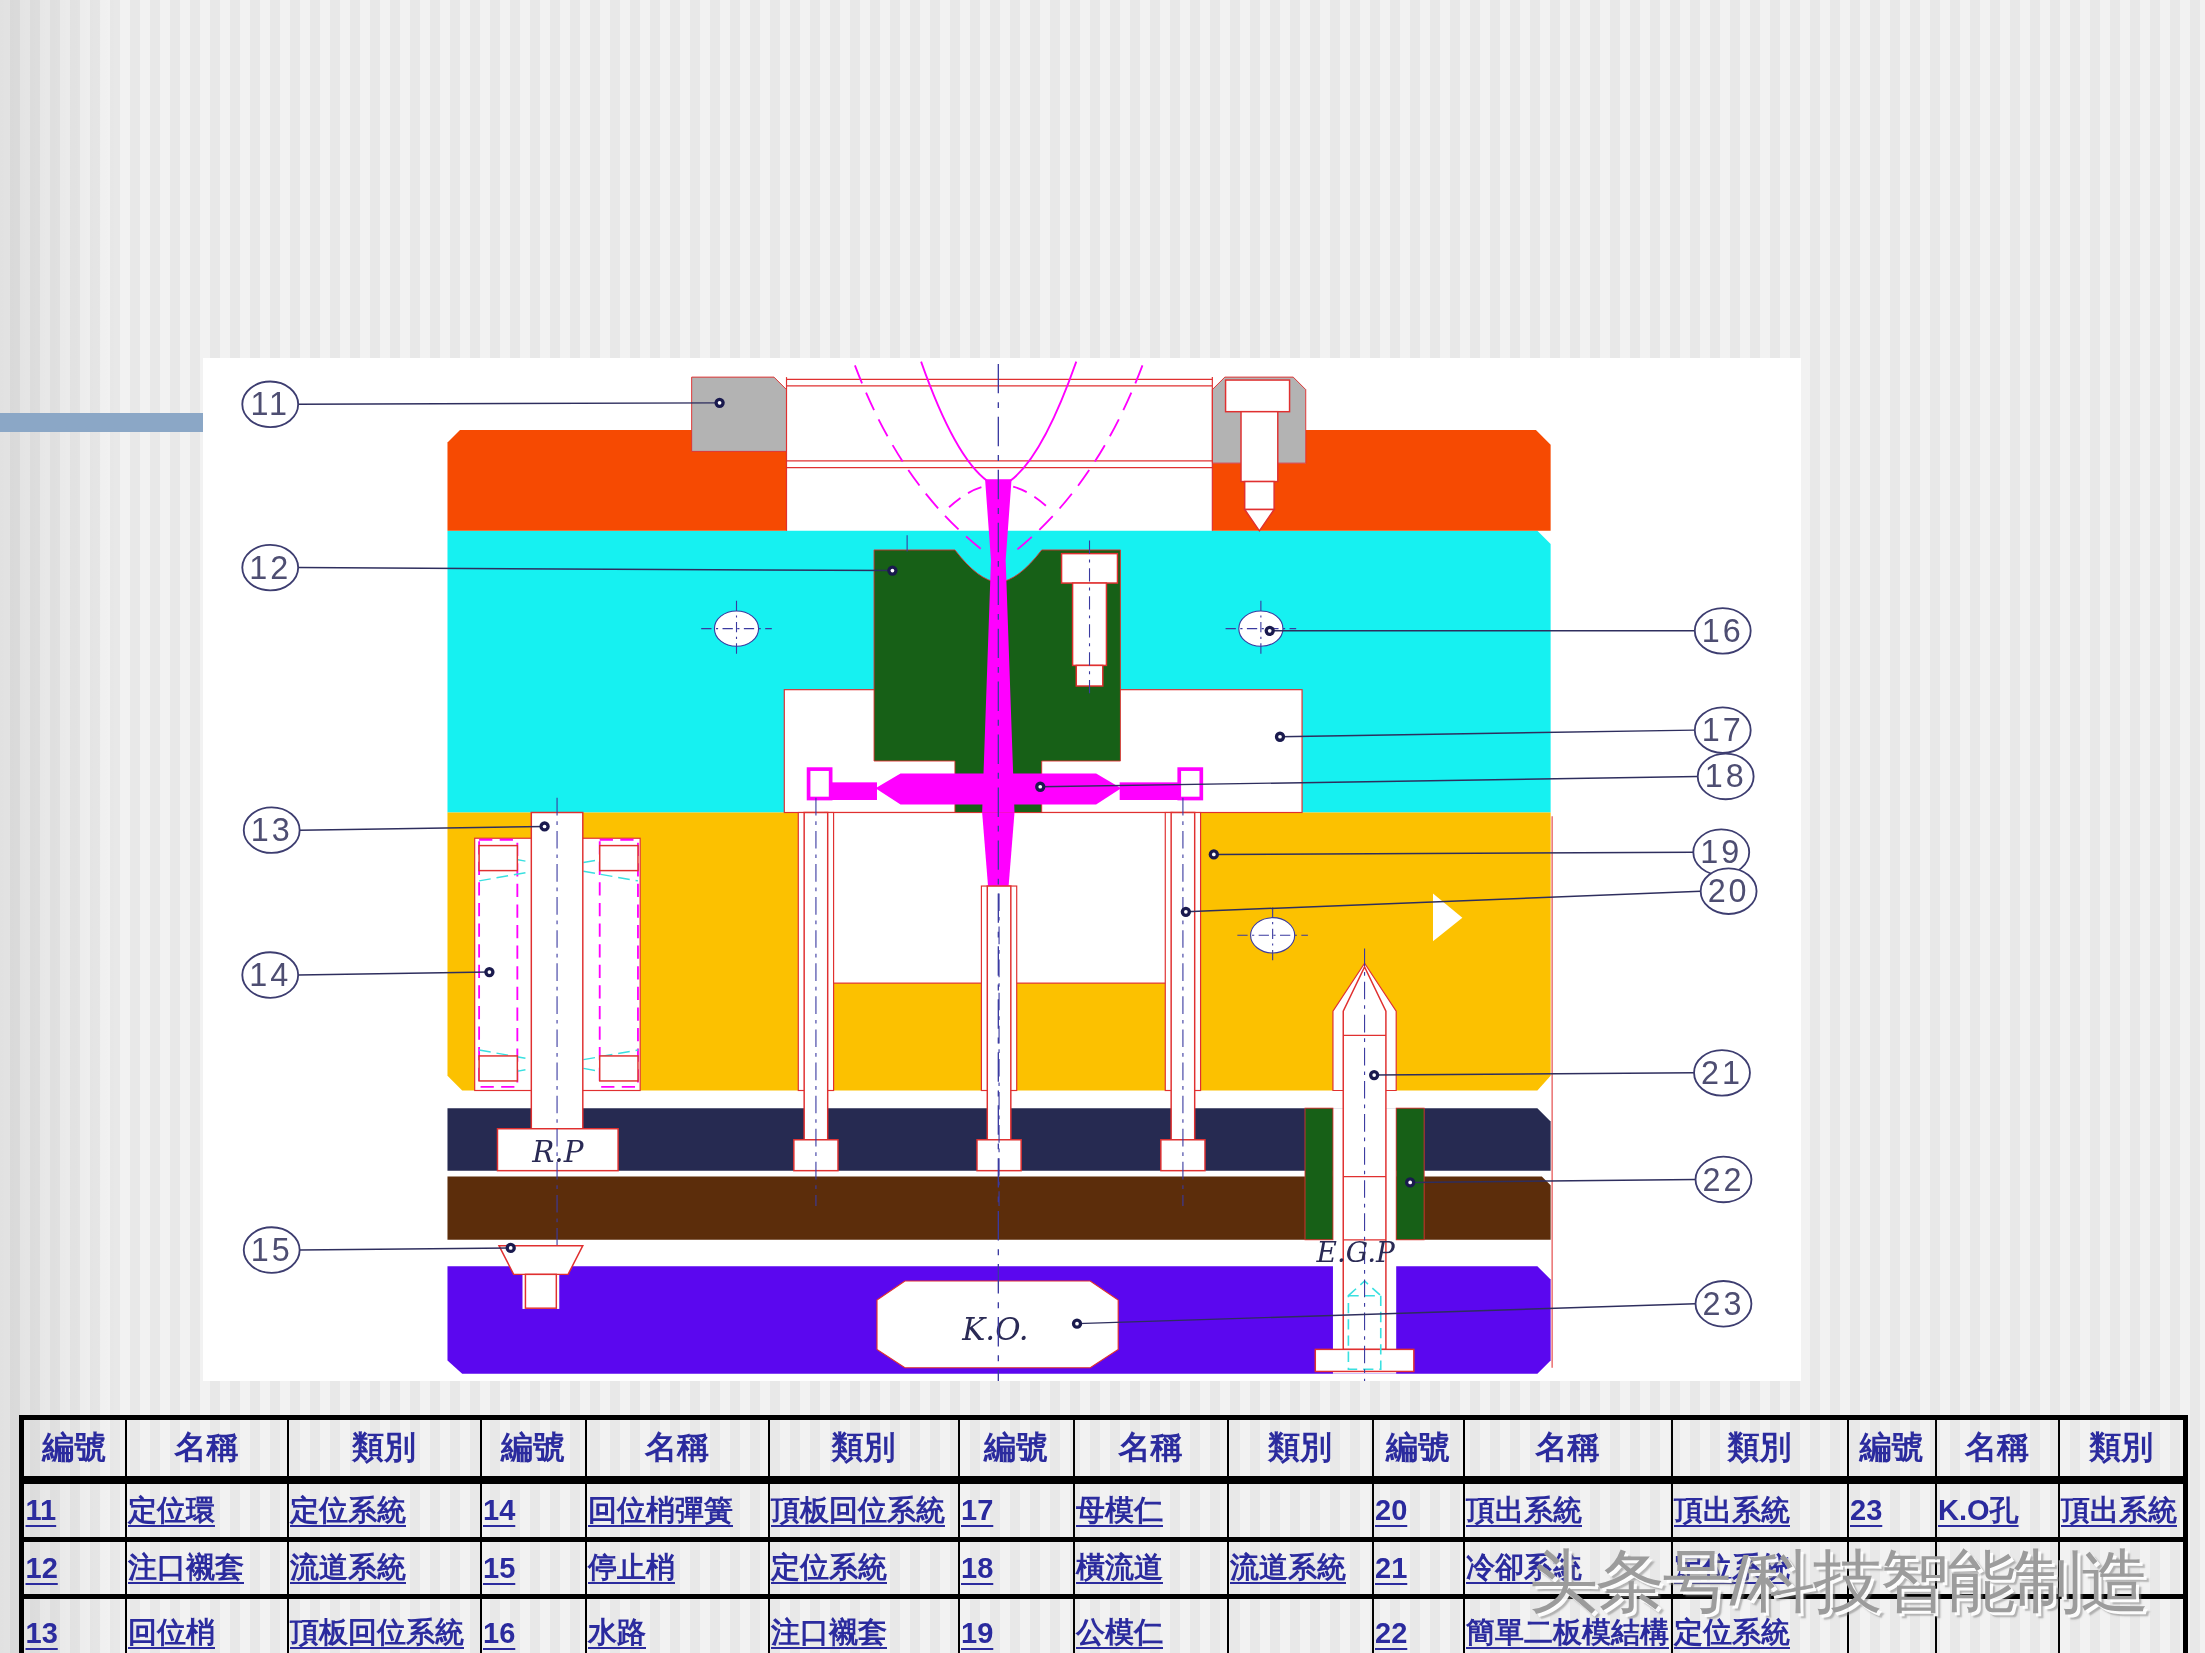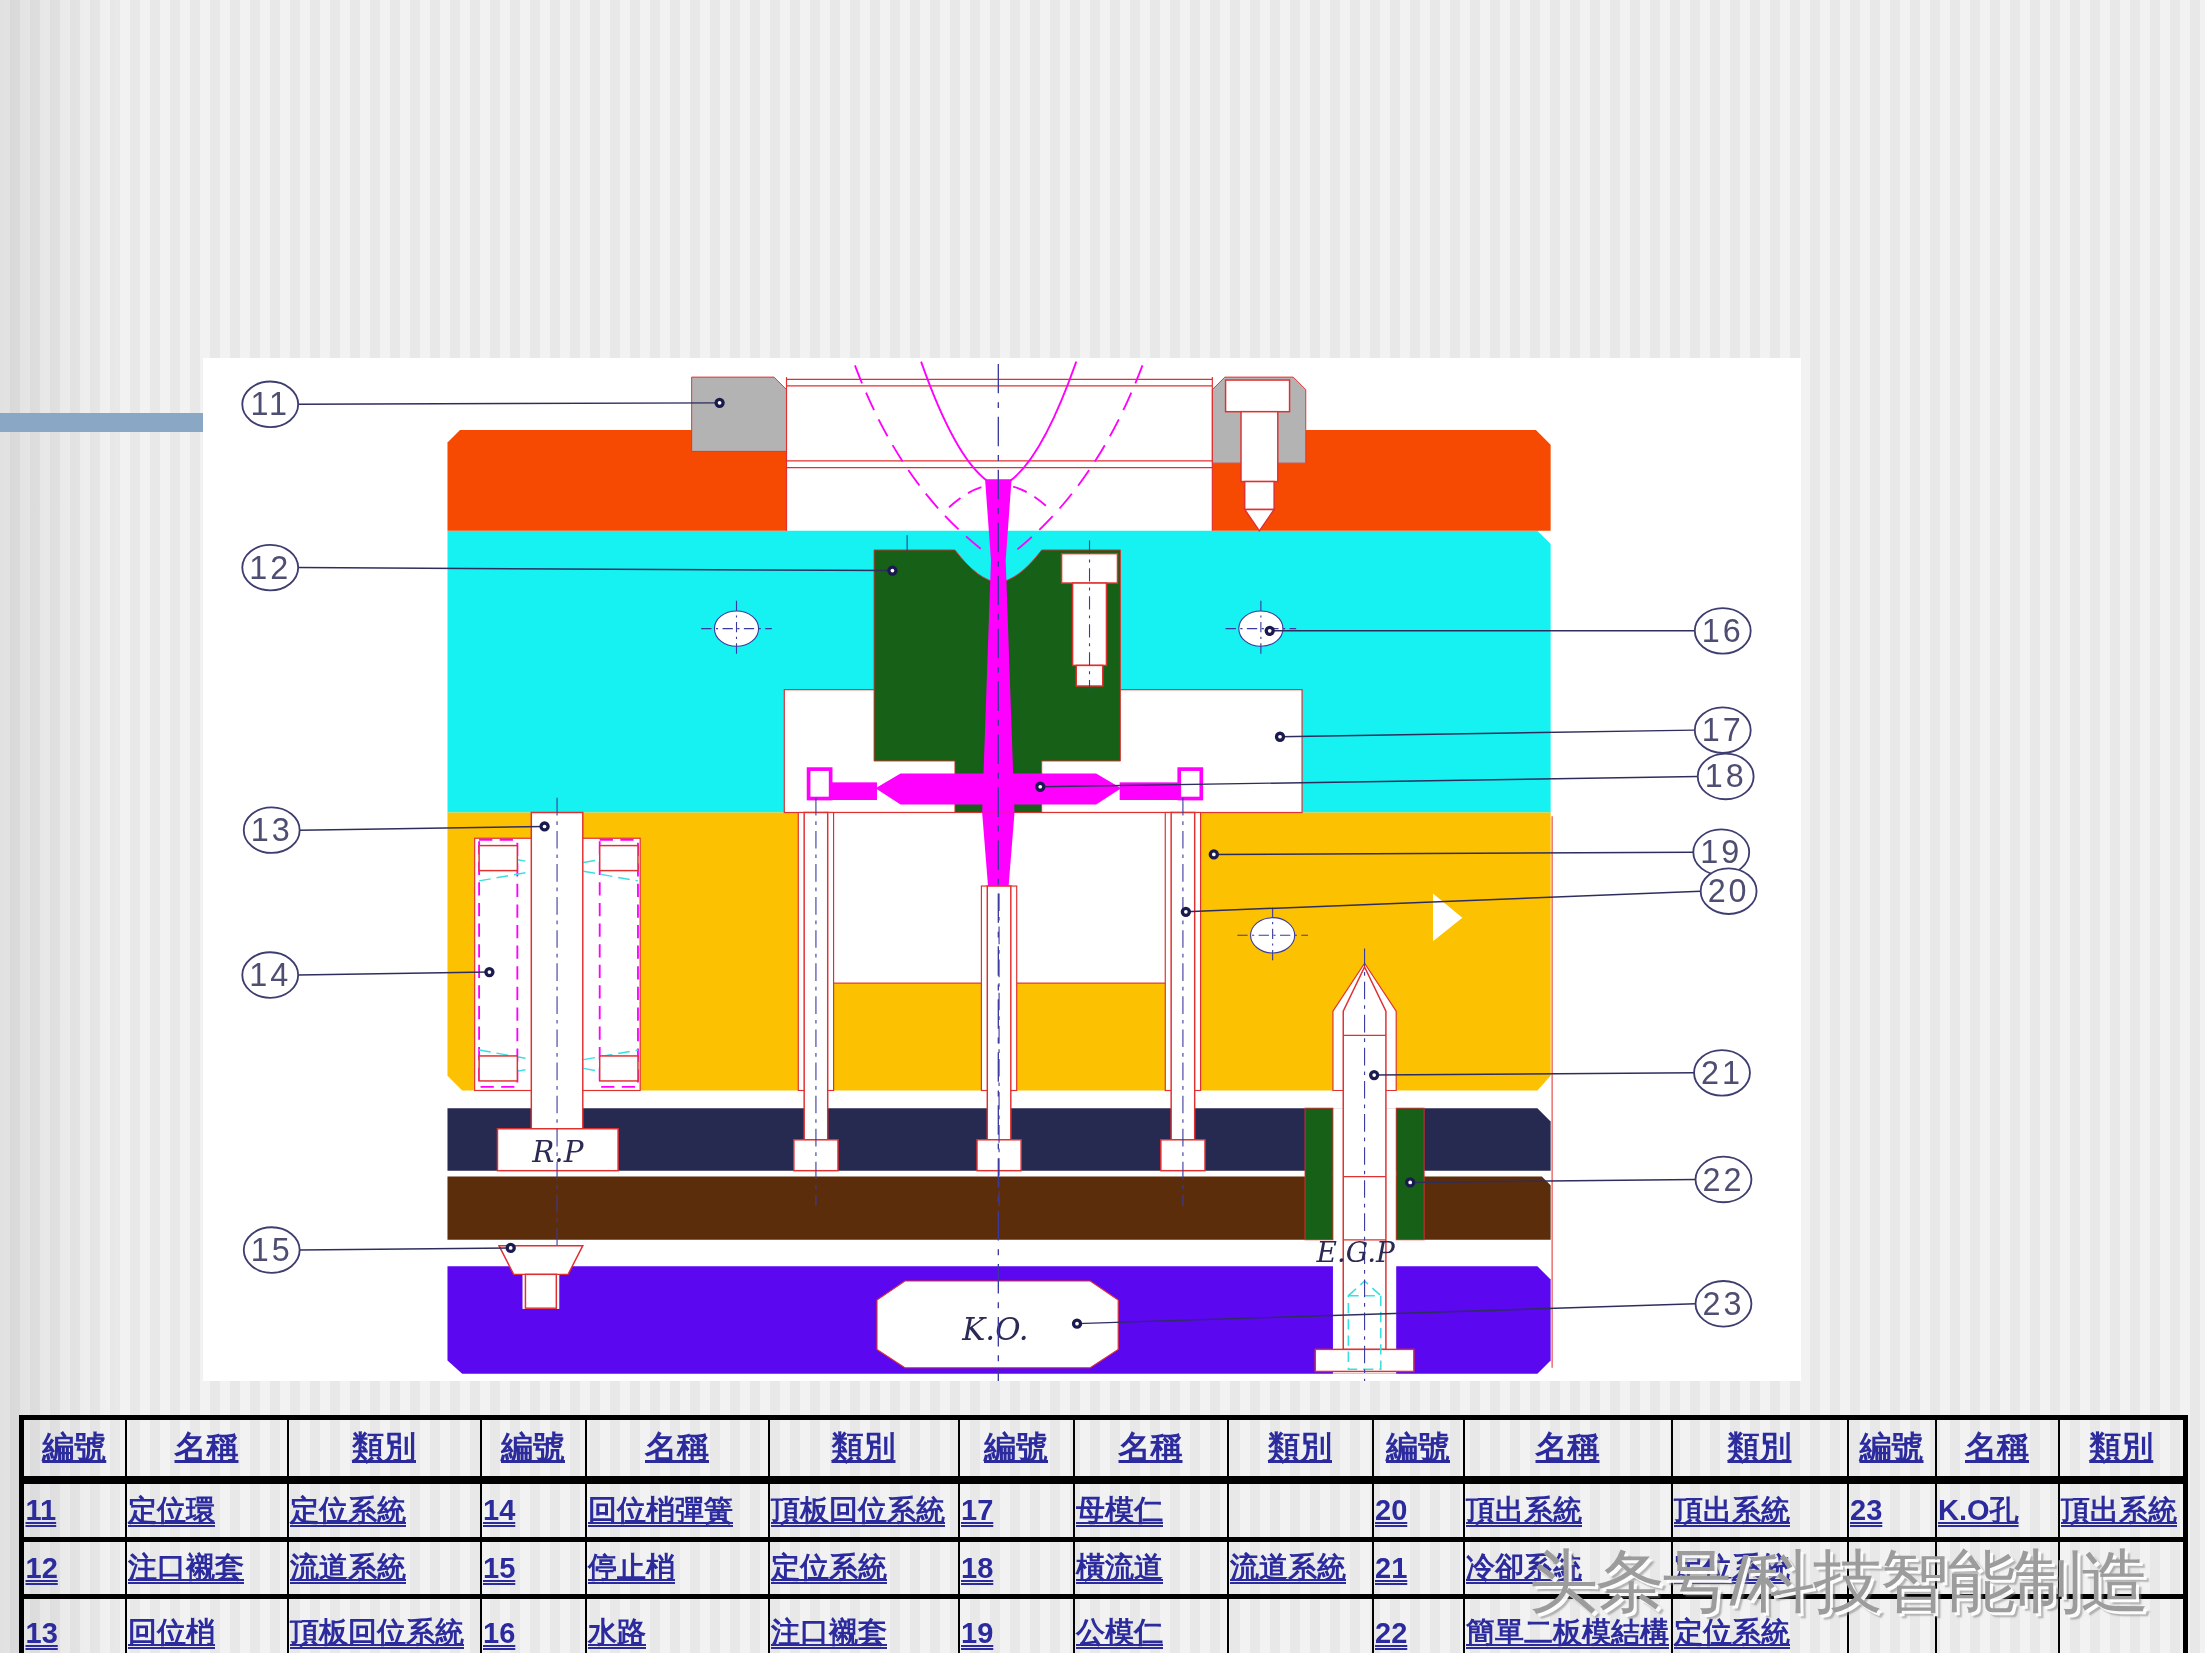--- a/index.html
+++ b/index.html
@@ -18,21 +18,21 @@
   .title .suffix{font-size:90px;letter-spacing:1.5px;}
   .accent-bar{position:absolute;left:0;top:413px;width:204px;height:19px;background:#8ba7c6;}
   .panel{position:absolute;left:203px;top:358px;width:1598px;height:1023px;background:#ffffff;}
   .panel svg{position:absolute;left:0;top:0;}
   .parts-table{
     position:absolute;left:19px;top:1415px;border-collapse:collapse;table-layout:fixed;
     background:transparent;color:#2b2b9e;
   }
   .parts-table th,.parts-table td{
     border:2.9px solid #000;vertical-align:middle;overflow:hidden;
-    padding:0 1.5px;white-space:nowrap;text-decoration:underline;
+    padding:0 1.5px;white-space:nowrap;
   }
   .parts-table{border:5.1px solid #000;}
   .parts-table thead th{font-size:32px;font-weight:bold;height:56px;border-bottom:8px solid #000;}
   .parts-table tbody td{font-size:29px;font-weight:bold;border-top:5.1px solid #000;border-bottom:5.1px solid #000;}
   .parts-table tbody td span{text-decoration:underline;text-underline-offset:5.1px;text-decoration-thickness:1.5px;}
   .parts-table tr.r1 td{height:53px;}
   .parts-table tr.r2 td{height:52px;}
   .parts-table tr.r3 td{height:68px;}
   .watermark{
     position:absolute;left:1529px;top:1536px;z-index:5;

